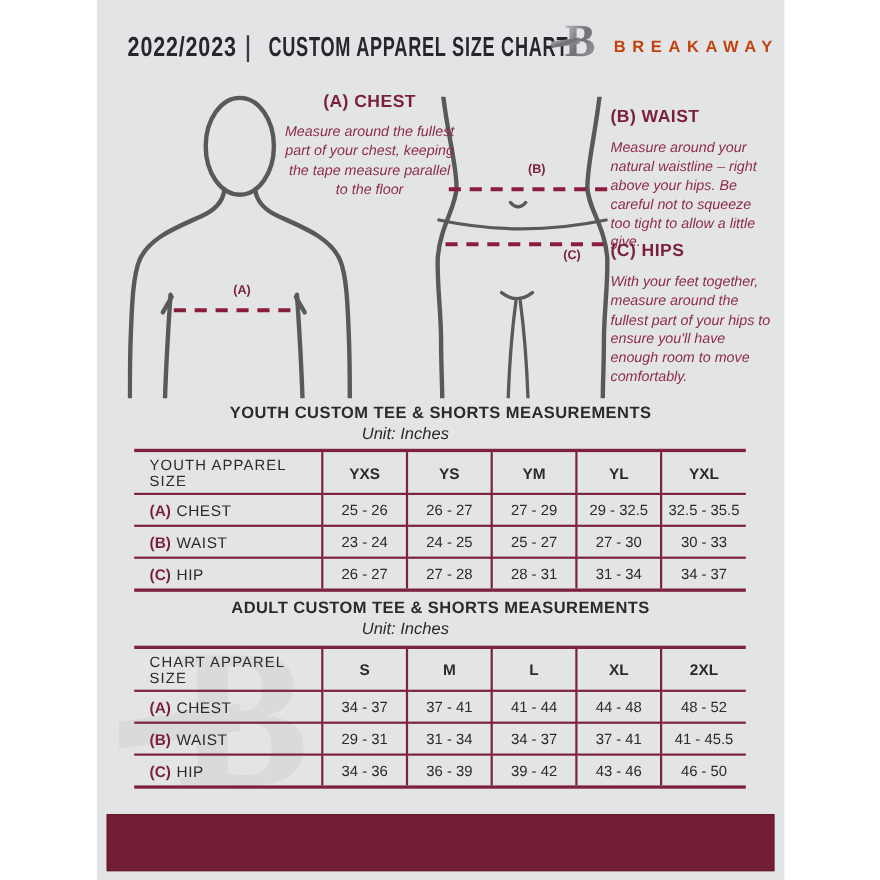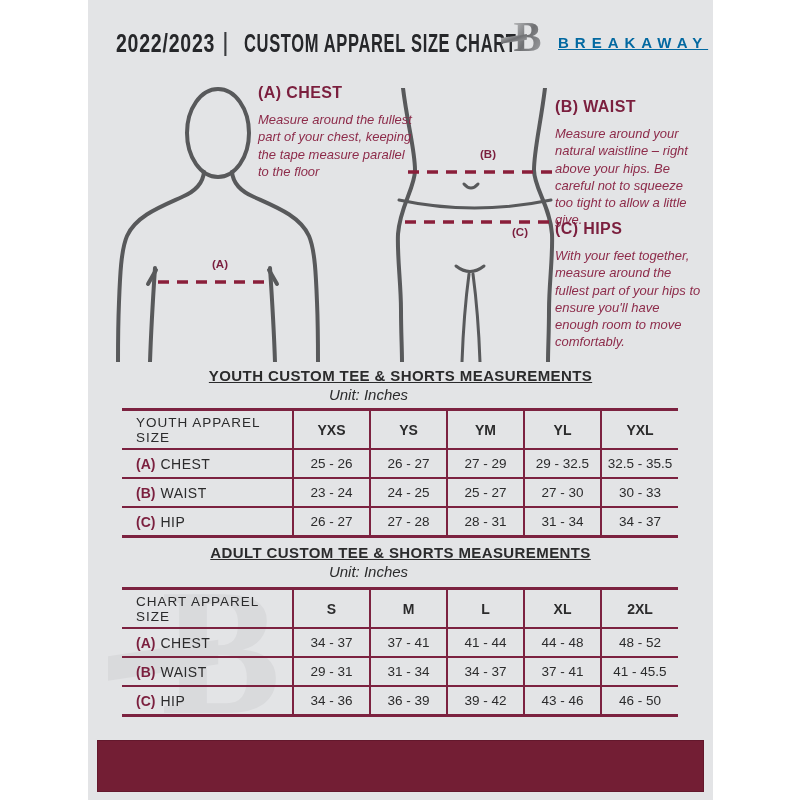--- a/index.html
+++ b/index.html
@@ -14,37 +14,37 @@
     background:#e3e4e6;overflow:hidden;
   }
   
   .hdr-item{position:absolute;color:#26272a;font-weight:700;white-space:nowrap;}
   .cond{display:inline-block;transform-origin:0 0;}
   .season{left:28px;top:29px;font-size:25px;}
   .season .cond{transform:scaleX(0.78);letter-spacing:1px;}
   .hdr-divider{left:134px;top:27px;font-size:26px;font-weight:400;color:#3a3b3e;}
   .main-title{left:156px;top:29px;font-size:25px;}
   .main-title .cond{transform:scaleX(0.66);letter-spacing:1px;}
-  .brand{left:470px;top:34px;font-size:15px;letter-spacing:6px;color:#0369a1;text-decoration:underline;}
+  .brand{left:470px;top:34px;font-size:15px;letter-spacing:6px;color:#c2410c;}
   .logo{position:absolute;left:413px;top:15px;}
   
   .instr{position:absolute;}
   .instr h3{margin:0;font-size:16px;font-weight:700;color:#7b1f3e;letter-spacing:.4px;}
   .instr p{margin:9px 0 0 0;font-size:13px;font-style:italic;color:#8d2b4a;line-height:1.33;}
-  .instr-chest{left:170px;top:84px;width:156px;}
+  .instr-chest{left:170px;top:84px;width:156px;text-align:center;}
   .instr-waist{left:467px;top:98px;width:142px;}
   .instr-hips{left:467px;top:220px;width:148px;}
   .fig{position:absolute;}
   .fig-label{position:absolute;font-size:11.5px;font-weight:700;color:#7b1f3e;}
   .lbl-a{left:112px;top:258px;width:40px;text-align:center;}
   .lbl-b{left:392px;top:148px;}
   .lbl-c{left:424px;top:226px;}
   
   .sec-title{position:absolute;left:0;width:625px;text-align:center;
-    font-size:15px;font-weight:700;color:#2b2b2c;letter-spacing:.4px;text-decoration:underline;}
+    font-size:15px;font-weight:700;color:#2b2b2c;letter-spacing:.4px;}
   .sec-unit{position:absolute;left:0;width:561px;text-align:center;
     font-size:15px;font-style:italic;color:#2b2b2c;}
   .youth-title{top:367px;} .youth-unit{top:386px;}
   .adult-title{top:544px;} .adult-unit{top:563px;}
   
   .size-table{
     position:absolute;left:34px;width:556px;
     display:grid;grid-template-columns:172px 77px 77px 77px 77px 76px;
     border-top:3px solid #7c2240;border-bottom:3px solid #7c2240;
     background:transparent;z-index:1;

